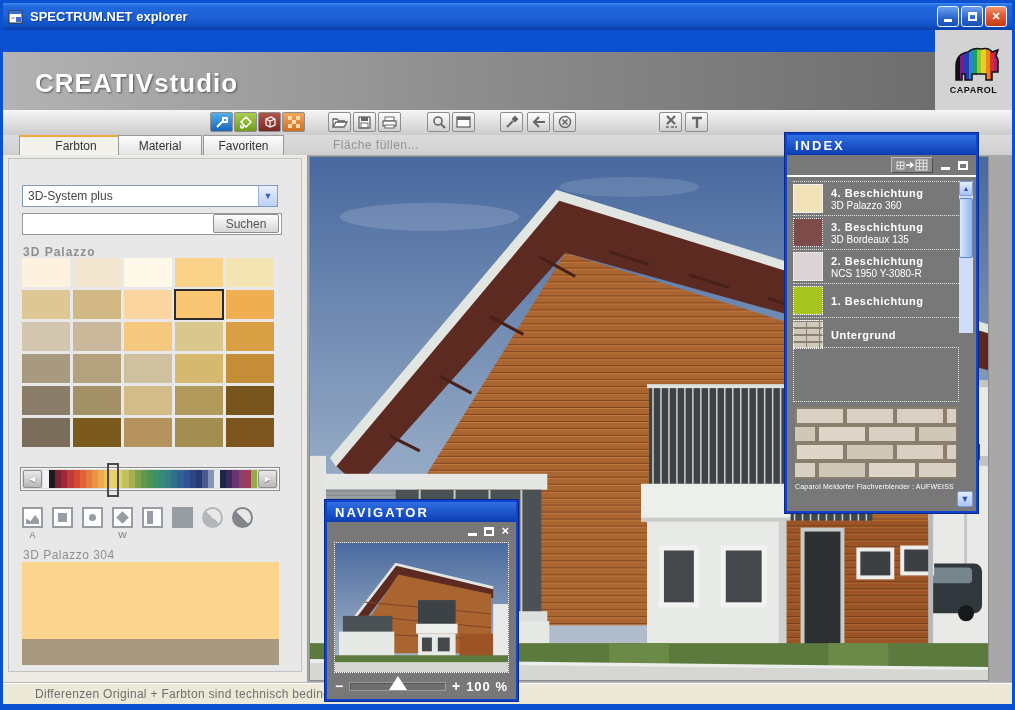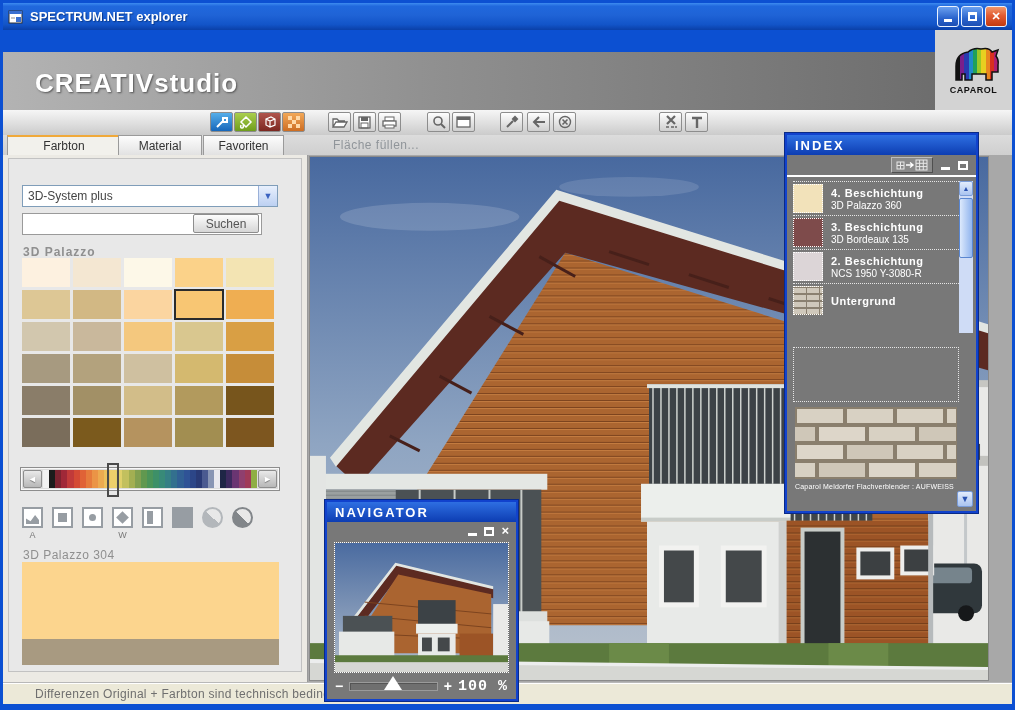--- a/index.html
+++ b/index.html
@@ -58,21 +58,21 @@
     background:#eceae4; border-right:1px solid #9a9a9a; }
   #sidebar-inner { position:absolute; left:5px; top:3px; right:5px; bottom:10px; background:#e8e8e8; border:1px solid #c2c2c2; }
 
   #collection-select { position:absolute; left:19px; top:30px; width:256px; height:22px; background:#fff;
     border:1px solid #7f9db9; display:flex; align-items:center; }
   #collection-select .sel-text { flex:1; font-size:12px; color:#444; padding-left:5px; }
   #collection-select .sel-arrow { width:19px; height:100%; border-left:1px solid #9ab0d8;
     background:linear-gradient(180deg,#e8f0fd,#bcd0f2); color:#3a62c0; font-size:9px;
     display:flex; align-items:center; justify-content:center; }
 
-  #search-row { position:absolute; left:19px; top:58px; width:240px; height:22px; }
+  #search-row { position:absolute; left:19px; top:58px; width:260px; height:22px; }
   #search-input { position:absolute; inset:0; border:1px solid #9a9a9a; background:#fff; font-size:12px; padding:0 70px 0 5px; }
   #search-btn { position:absolute; right:3px; top:1px; width:66px; height:19px; border:1px solid #8d8d8d; border-radius:2px;
     background:linear-gradient(180deg,#fdfdfd,#d6d6d6); font-size:12px; color:#555;
     display:flex; align-items:center; justify-content:center; }
 
   #palette-title { position:absolute; left:20px; top:90px; font-size:12px; font-weight:bold; letter-spacing:1px; color:#8f8f8f; }
   #swatch-grid { position:absolute; left:19px; top:103px; display:grid;
     grid-template-columns:repeat(5,48px); grid-auto-rows:29px; gap:3px; }
   .swatch { width:48px; height:29px; }
   .swatch.selected { outline:2px solid #2b2b2b; outline-offset:-1px; }
@@ -154,21 +154,21 @@
 
   
   #nav-panel { left:325px; top:500px; width:193px; height:201px; }
   #nav-controls { height:18px; display:flex; align-items:center; justify-content:flex-end; gap:7px; padding-right:7px; }
   #nav-thumb { position:absolute; left:7px; top:40px; width:175px; height:131px; border:1px dotted #fff; }
   #nav-zoombar { position:absolute; left:0; bottom:0; width:100%; height:26px; display:flex; align-items:center; color:#fff; padding:0 8px; gap:6px; }
   #nav-zoombar .sign { font-size:14px; font-weight:bold; line-height:12px; }
   #nav-track { position:relative; flex:1; height:9px; border:1px solid #9a9a9a; background:#6f6f6f; box-shadow:inset 1px 1px 0 #555; }
   #nav-slider-handle { position:absolute; left:50%; top:-7px; width:0; height:0; transform:translateX(-9px);
     border-left:9px solid rgba(0,0,0,0); border-right:9px solid rgba(0,0,0,0); border-bottom:14px solid #fff; }
-  #nav-zoom-label { font-size:15px; font-weight:bold; letter-spacing:1px;font-family:Liberation Mono, monospace; }
+  #nav-zoom-label { font-size:13px; font-weight:bold; letter-spacing:1px; }
 </style>
 </head>
 <body>
 
 <div id="win">
 
   <div id="titlebar">
     <svg width="16" height="16" viewBox="0 0 16 16">
       <rect x="1" y="2" width="13" height="12" fill="#fff" stroke="#333"></rect>
       <rect x="1" y="2" width="13" height="3" fill="#3a6fd0"></rect>
@@ -301,21 +301,21 @@
         </svg>
     </div>
     <div class="tbtn" style="left:682px">
       <svg width="12" height="13" viewBox="0 0 12 13">
           <path d="M1,2 h10 M6,2 v10" stroke="#666" stroke-width="2.4"></path>
         </svg>
     </div>
   </div>
 
   <div id="tabrow">
-    <div class="tab active" style="left:4px;width:114px">Farbton</div>
+    <div class="tab active" style="left:16px;width:114px">Farbton</div>
     <div class="tab" style="left:115px;width:84px">Material</div>
     <div class="tab" style="left:200px;width:81px">Favoriten</div>
     <div id="toolbar-hint">Fläche füllen...</div>
   </div>
 
   <div id="sidebar">
     <div id="sidebar-inner"></div>
 
     <div id="collection-select">
       <span class="sel-text">3D-System plus</span>
@@ -636,20 +636,26 @@
           </div>
         </div>
         <div class="idx-row">
           <div class="idx-swatch" style="background: rgb(220, 213, 215);"></div>
           <div class="idx-texts">
             <div class="idx-title">2. Beschichtung</div>
             <div class="idx-sub">NCS 1950  Y-3080-R</div>
           </div>
         </div>
         <div class="idx-row">
+          <div class="idx-swatch" style="background: rgb(168, 197, 31);"></div>
+          <div class="idx-texts">
+            <div class="idx-title">1. Beschichtung</div>
+          </div>
+        </div>
+        <div class="idx-row">
           <div class="idx-swatch brick-mini"></div>
           <div class="idx-texts">
             <div class="idx-title">Untergrund</div>
           </div>
         </div>
       </div>
     <div id="index-empty"></div>
     <svg id="index-texture" viewBox="0 0 162 72">
       <rect width="162" height="72" fill="#8a7f6d"></rect>
       <g fill="#d8d1c3">

